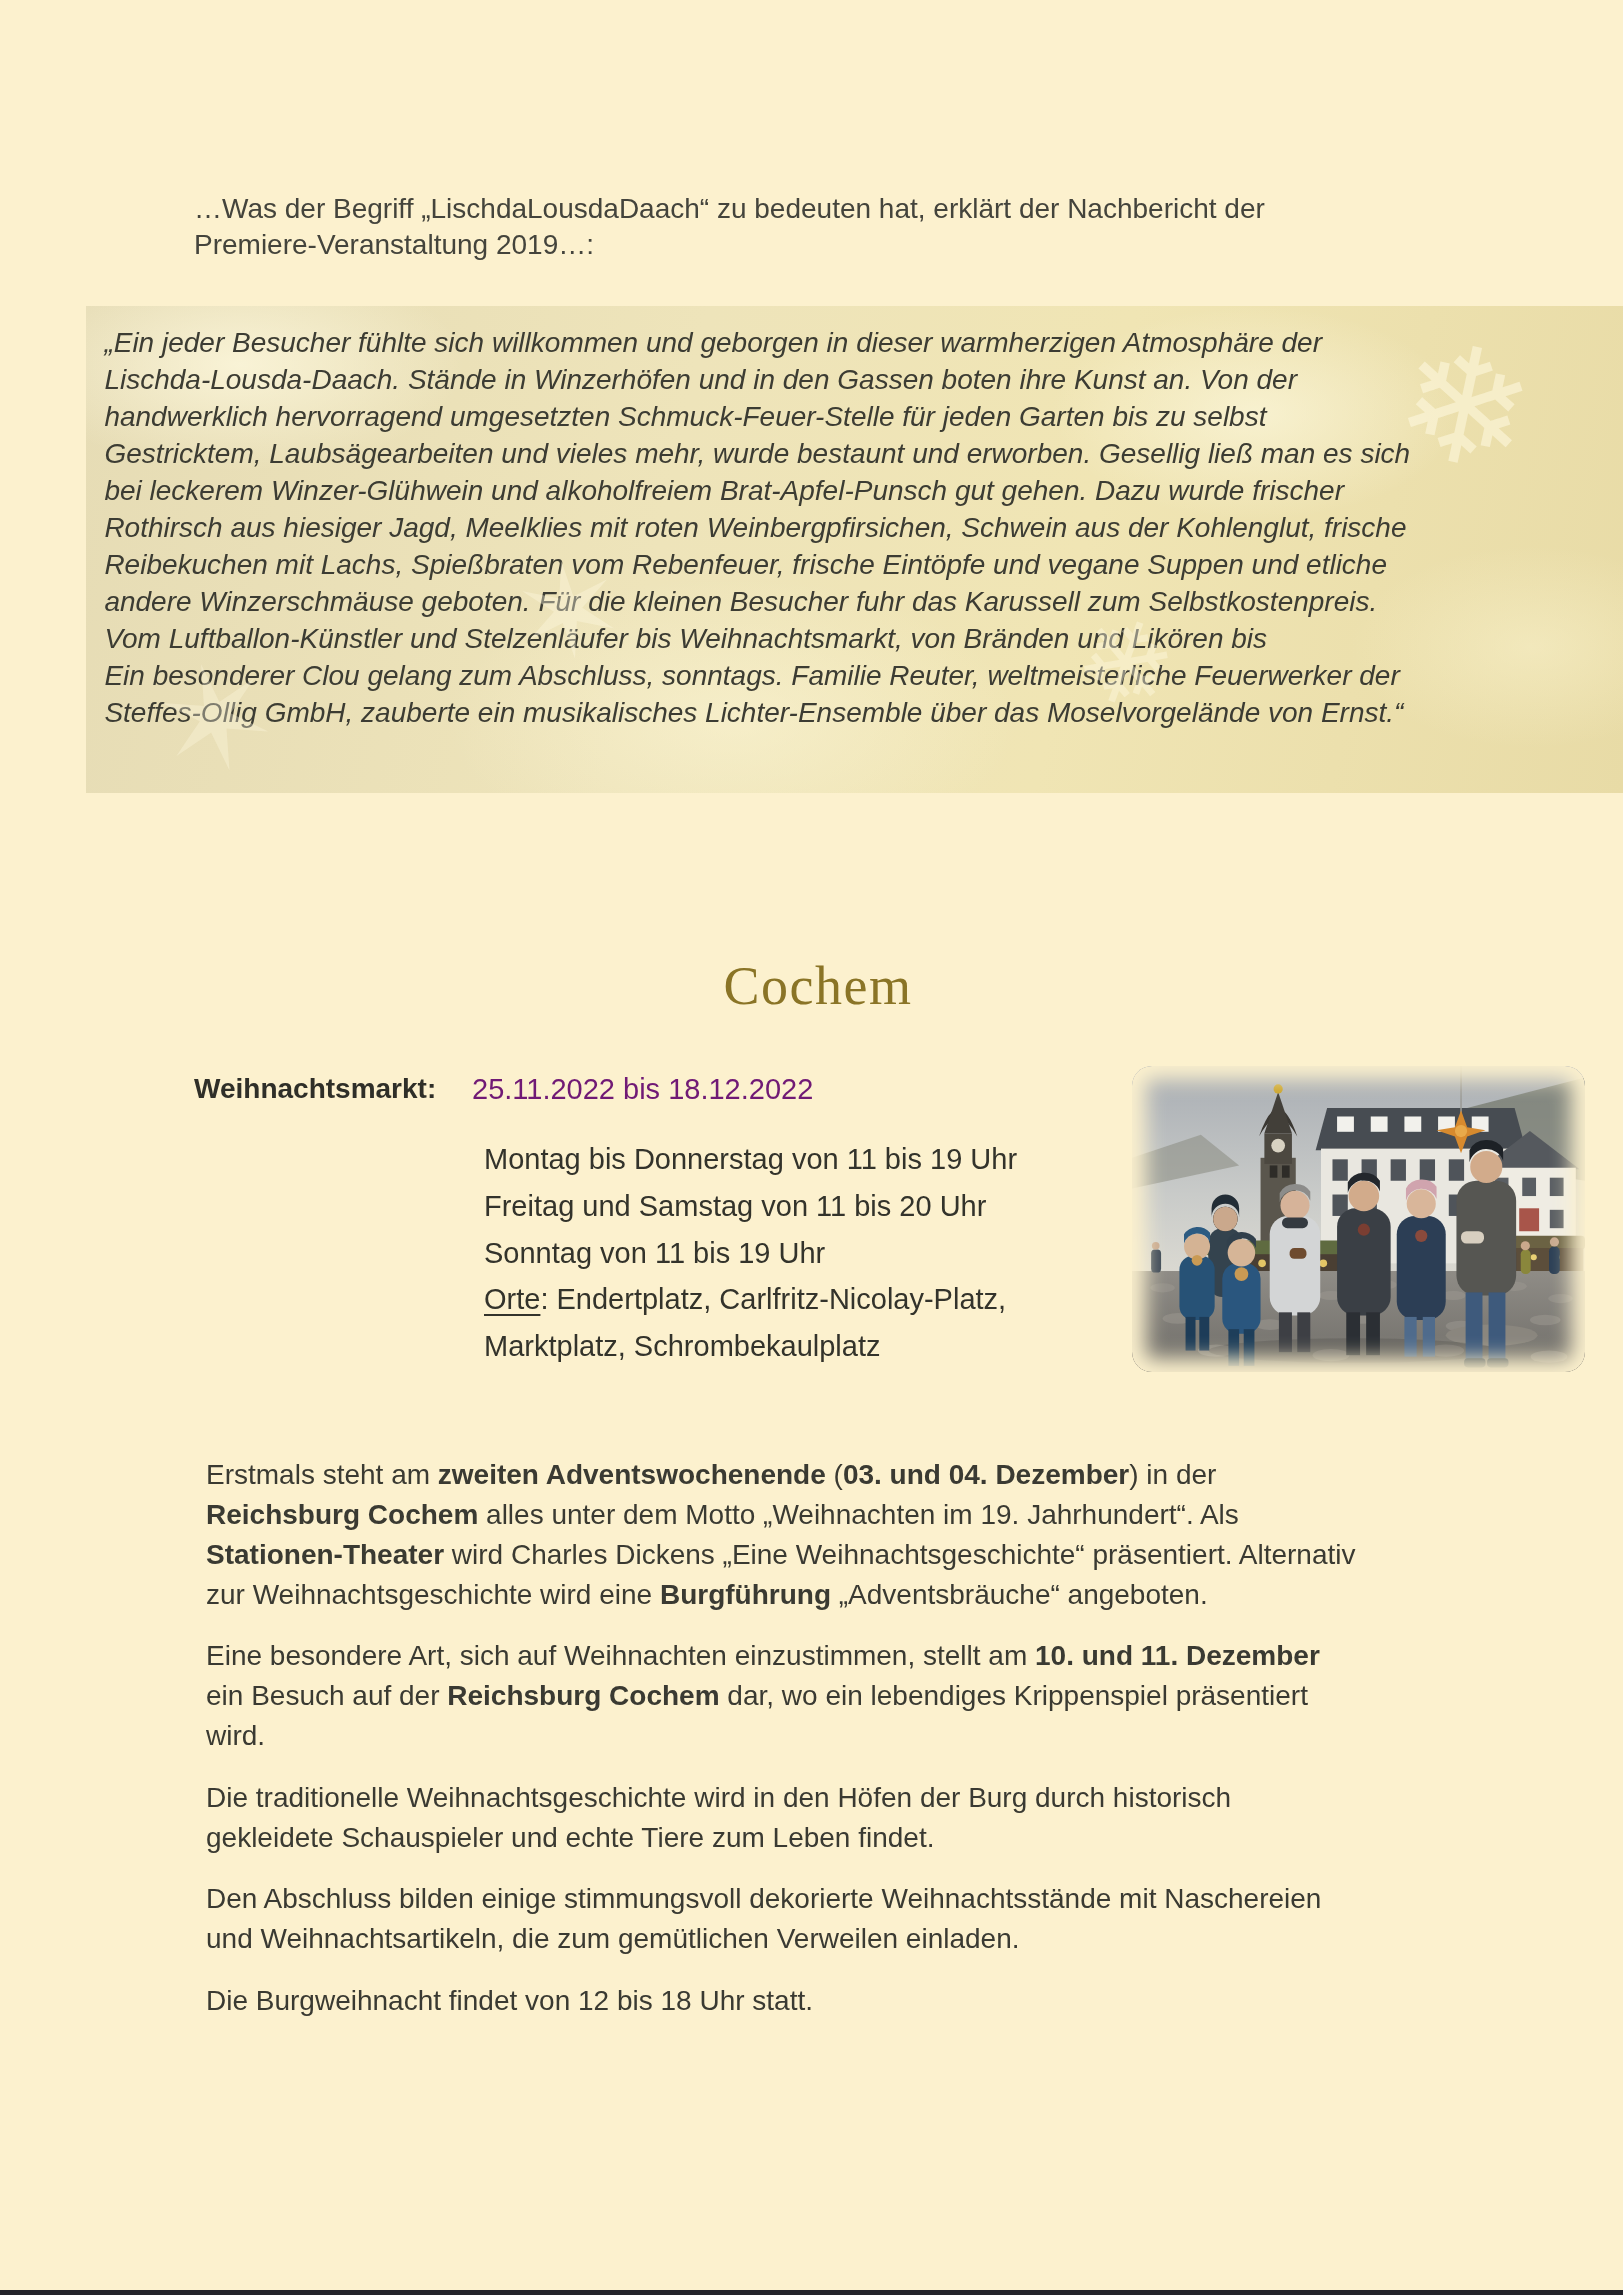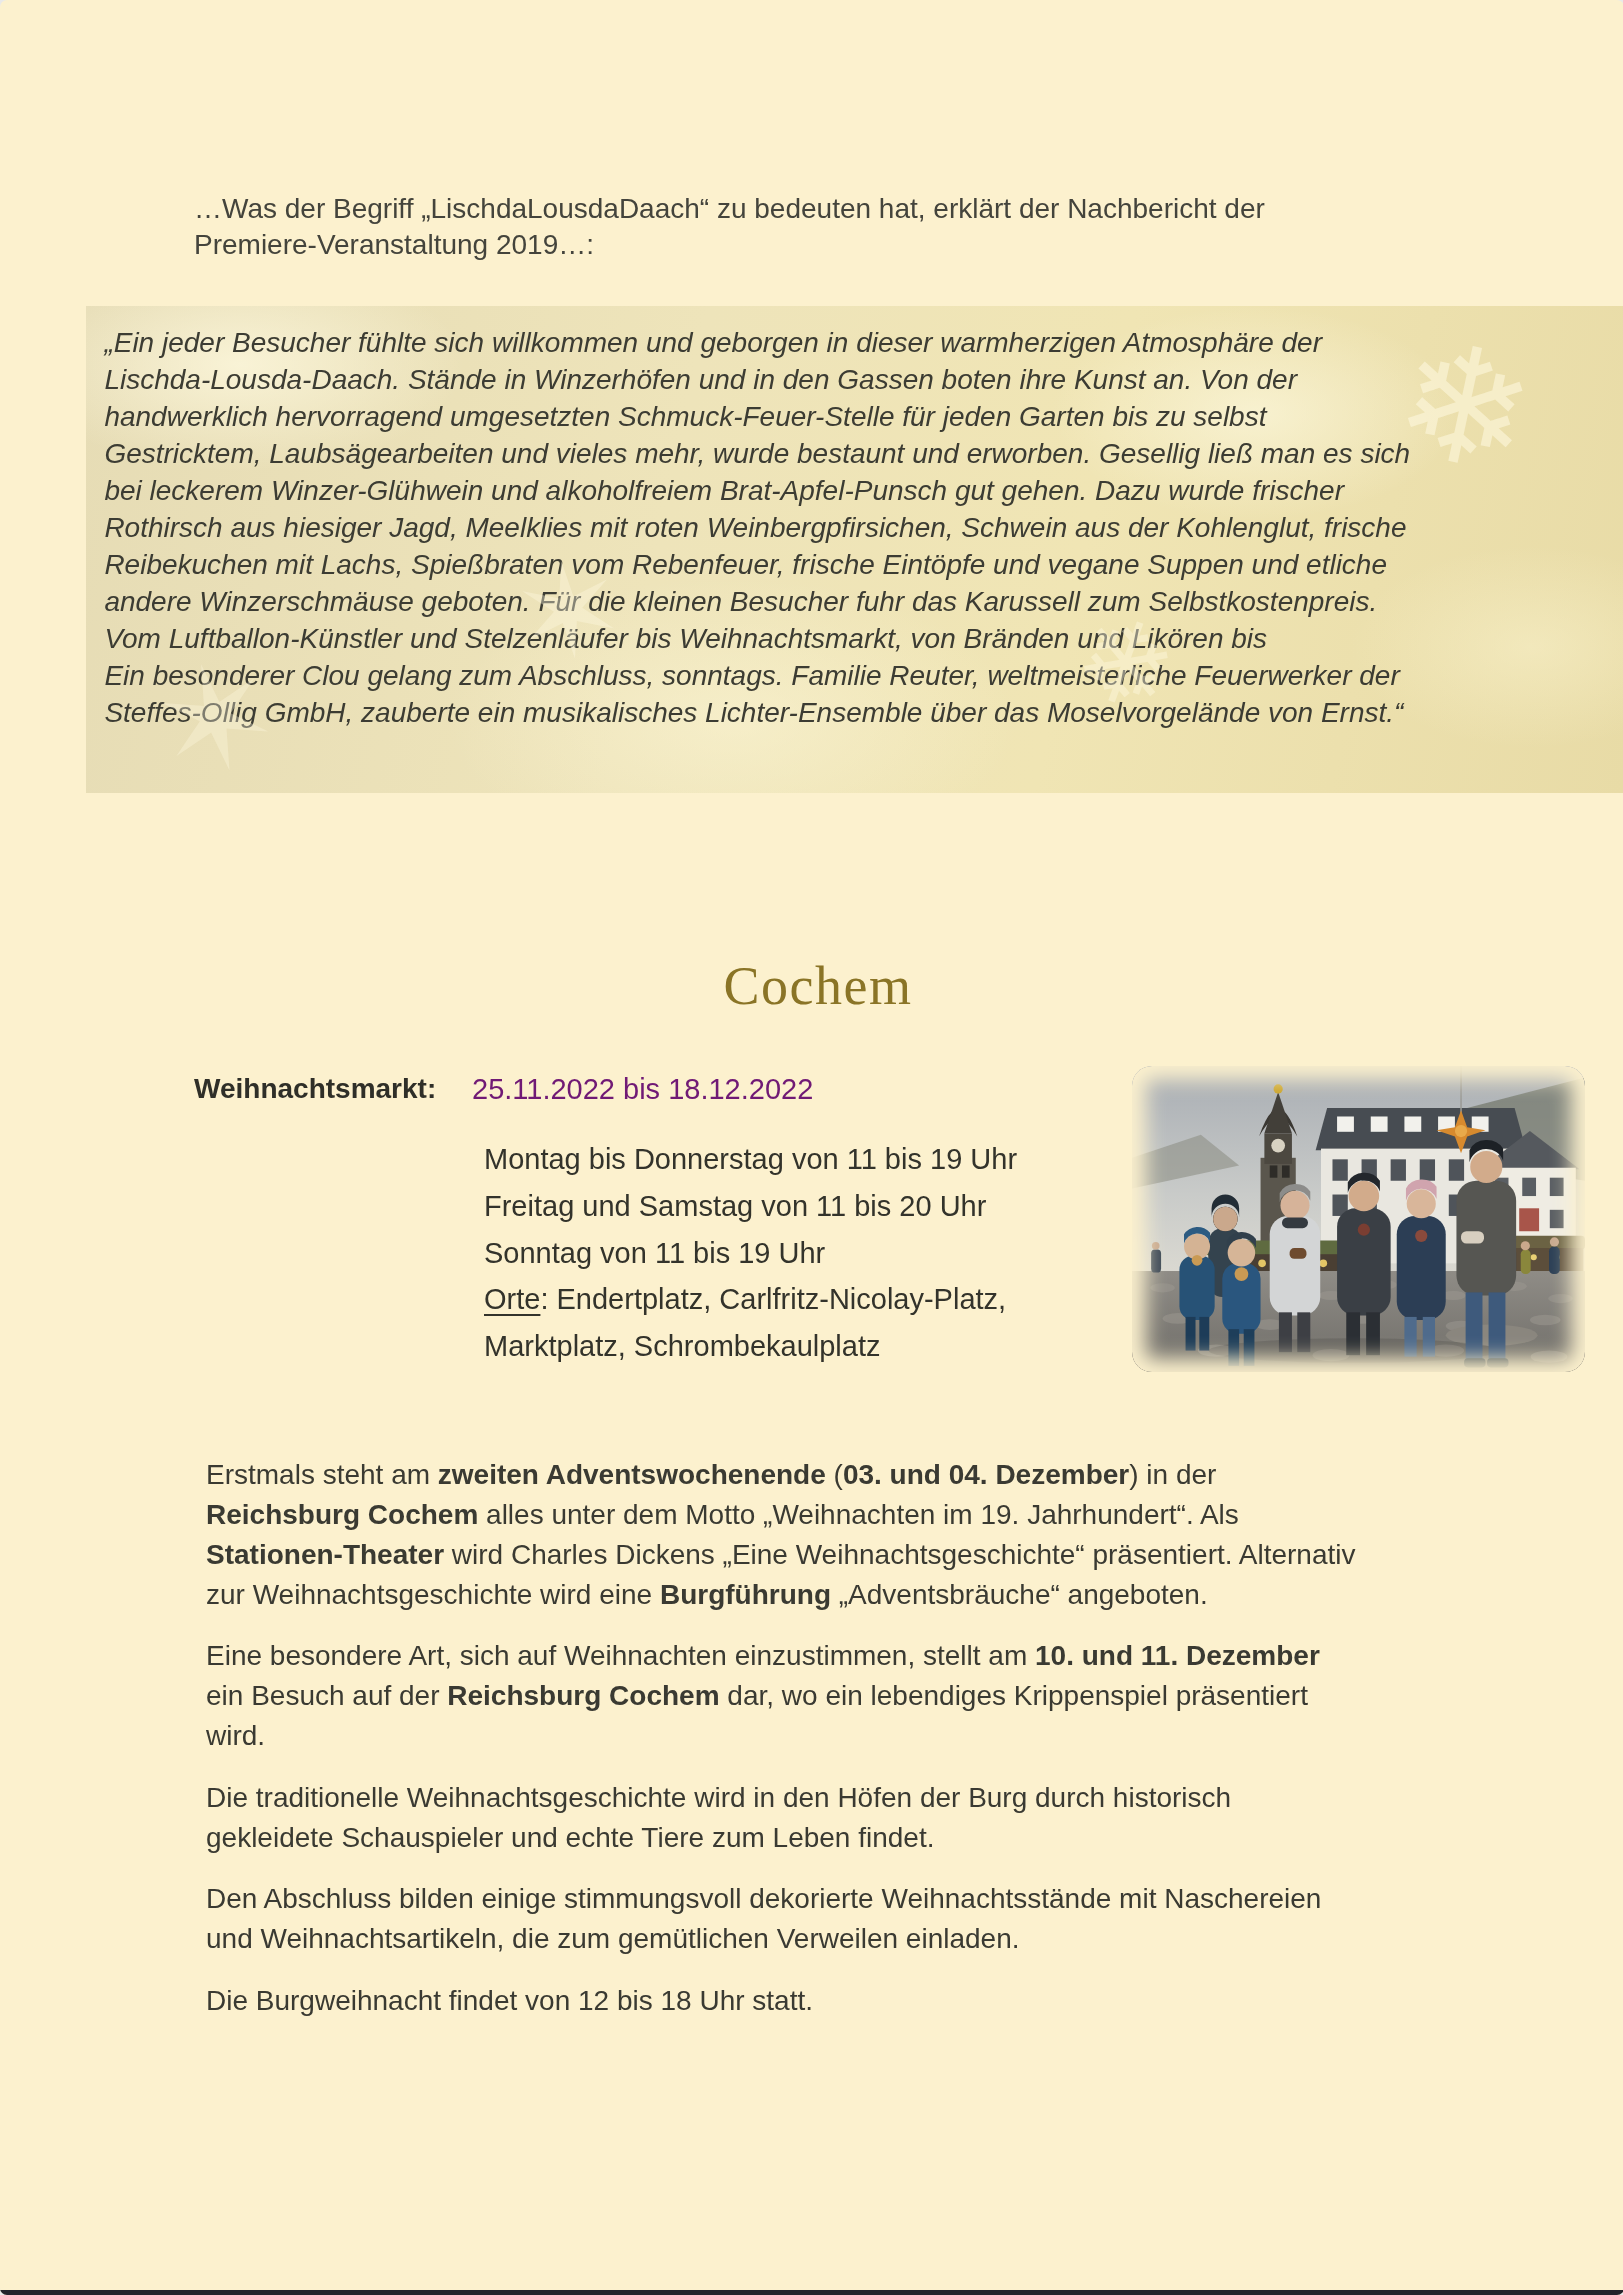--- a/index.html
+++ b/index.html
@@ -3,21 +3,20 @@
 <meta charset="utf-8">
 <style>
   html,body { margin:0; padding:0; background:#e9e9e9; }
   .page {
     position:relative;
     width:1624px; height:2295px;
     background:#fcf1ce;
     font-family:"Liberation Sans", sans-serif;
     color:#3a3a32;
     overflow:hidden;
-    border-radius:7px;
   }
 
   
   .intro {
     position:absolute; left:194px; top:191px; width:1152px;
     font-size:28px; line-height:36px; color:#44443c;
   }
 
   
   .quote-block {

